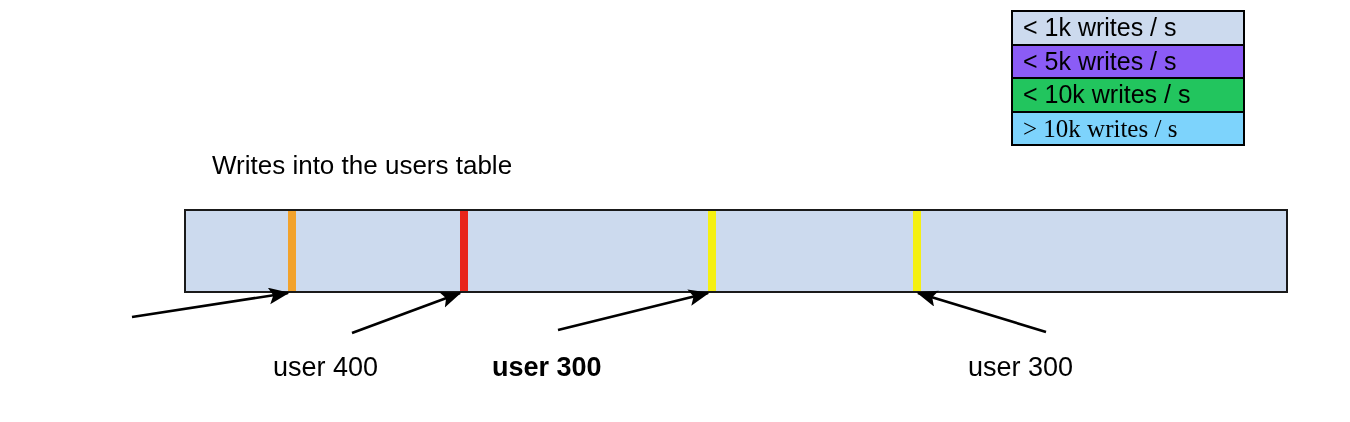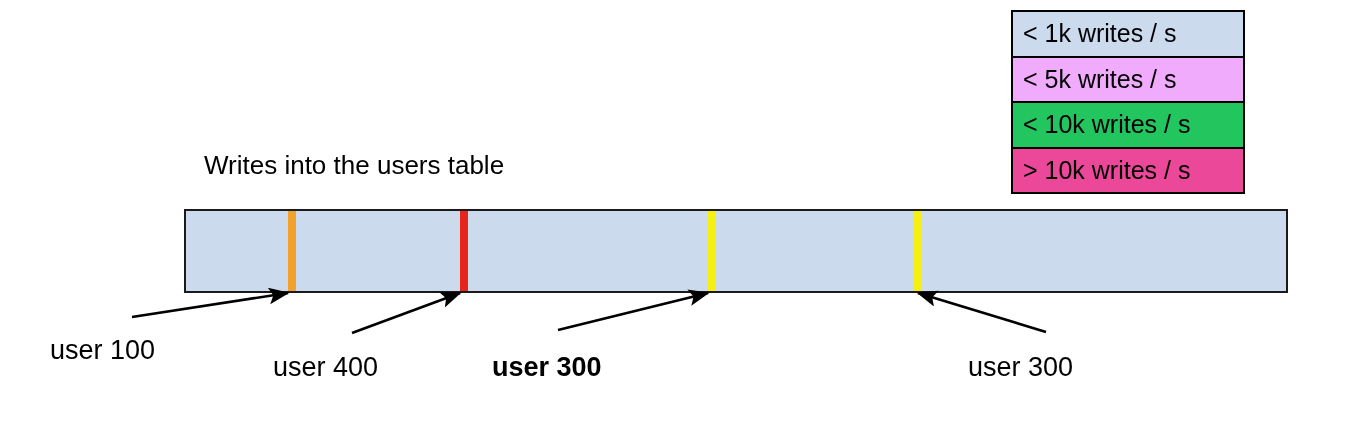--- a/index.html
+++ b/index.html
@@ -21,21 +21,21 @@
     background: #ffffff;
     overflow: hidden;
   }
 
   
   #legend {
     position: absolute;
     left: 1011px;
     top: 10px;
     width: 234px;
-    height: 184px;
+    height: 136px;
     border: 2px solid #000000;
     box-sizing: border-box;
     display: flex;
     flex-direction: column;
     text-align: center;
   }
   .legend-row {
     flex: 1 1 0;
     display: flex;
     align-items: center;
@@ -45,21 +45,21 @@
     font-size: 25px;
     line-height: 1;
     white-space: nowrap;
     color: #000000;
   }
   .legend-row:last-child { border-bottom: none; }
 
   
   #chart-title {
     position: absolute;
-    left: 204px;
+    left: 212px;
     top: 152px;
     font-size: 26px;
     line-height: 1;
     white-space: nowrap;
     color: #000000;
   }
 
   
   #bar {
     position: absolute;
@@ -97,27 +97,27 @@
 </style>
 </head>
 <body>
 
 <div id="canvas">
 
   <div id="legend">
     <div class="legend-row" style="background: rgb(204, 218, 238);">
       <span>&lt; 1k writes / s</span>
     </div>
-    <div class="legend-row" style="background: #f0abfc;">
+    <div class="legend-row" style="background: #8b5cf6;">
       <span>&lt; 5k writes / s</span>
     </div>
     <div class="legend-row" style="background: #22c55e;">
       <span>&lt; 10k writes / s</span>
     </div>
-    <div class="legend-row" style="background: #ec4899;">
+    <div class="legend-row" style="background: #7dd3fc; font-family: Liberation Serif, serif;">
       <span>&gt; 10k writes / s</span>
     </div>
   </div>
 
   <div id="chart-title">Writes into the users table</div>
 
   <div id="bar" style="background: rgb(204, 218, 238); border-color: rgb(26, 26, 26); left: 184px; top: 209px; width: 1104px; height: 84px;">
       <div class="stripe" style="background: rgb(242, 162, 44); left: 102px;"></div>
       <div class="stripe" style="background: rgb(232, 37, 27); left: 274px;"></div>
       <div class="stripe" style="background: rgb(245, 240, 18); left: 522px;"></div>
@@ -131,18 +131,17 @@
       </marker>
     </defs>
     <g id="arrow-lines" stroke="#000000" stroke-width="2.6" fill="none">
         <line x1="132" y1="317" x2="288" y2="293" marker-end="url(#ah)"></line>
         <line x1="352" y1="333" x2="460" y2="293" marker-end="url(#ah)"></line>
         <line x1="558" y1="330" x2="708" y2="293" marker-end="url(#ah)"></line>
         <line x1="1046" y1="332" x2="918" y2="293" marker-end="url(#ah)"></line>
       </g>
   </svg>
 
-  <div class="callout-label" style="left: 50px; top: 337px;">user 100</div>
   <div class="callout-label" style="left: 273px; top: 354px;">user 400</div>
   <div class="callout-label" style="left: 492px; top: 354px; font-weight: bold;">user 300</div>
   <div class="callout-label" style="left: 968px; top: 354px;">user 300</div>
 
 </div>
 
 </body></html>

